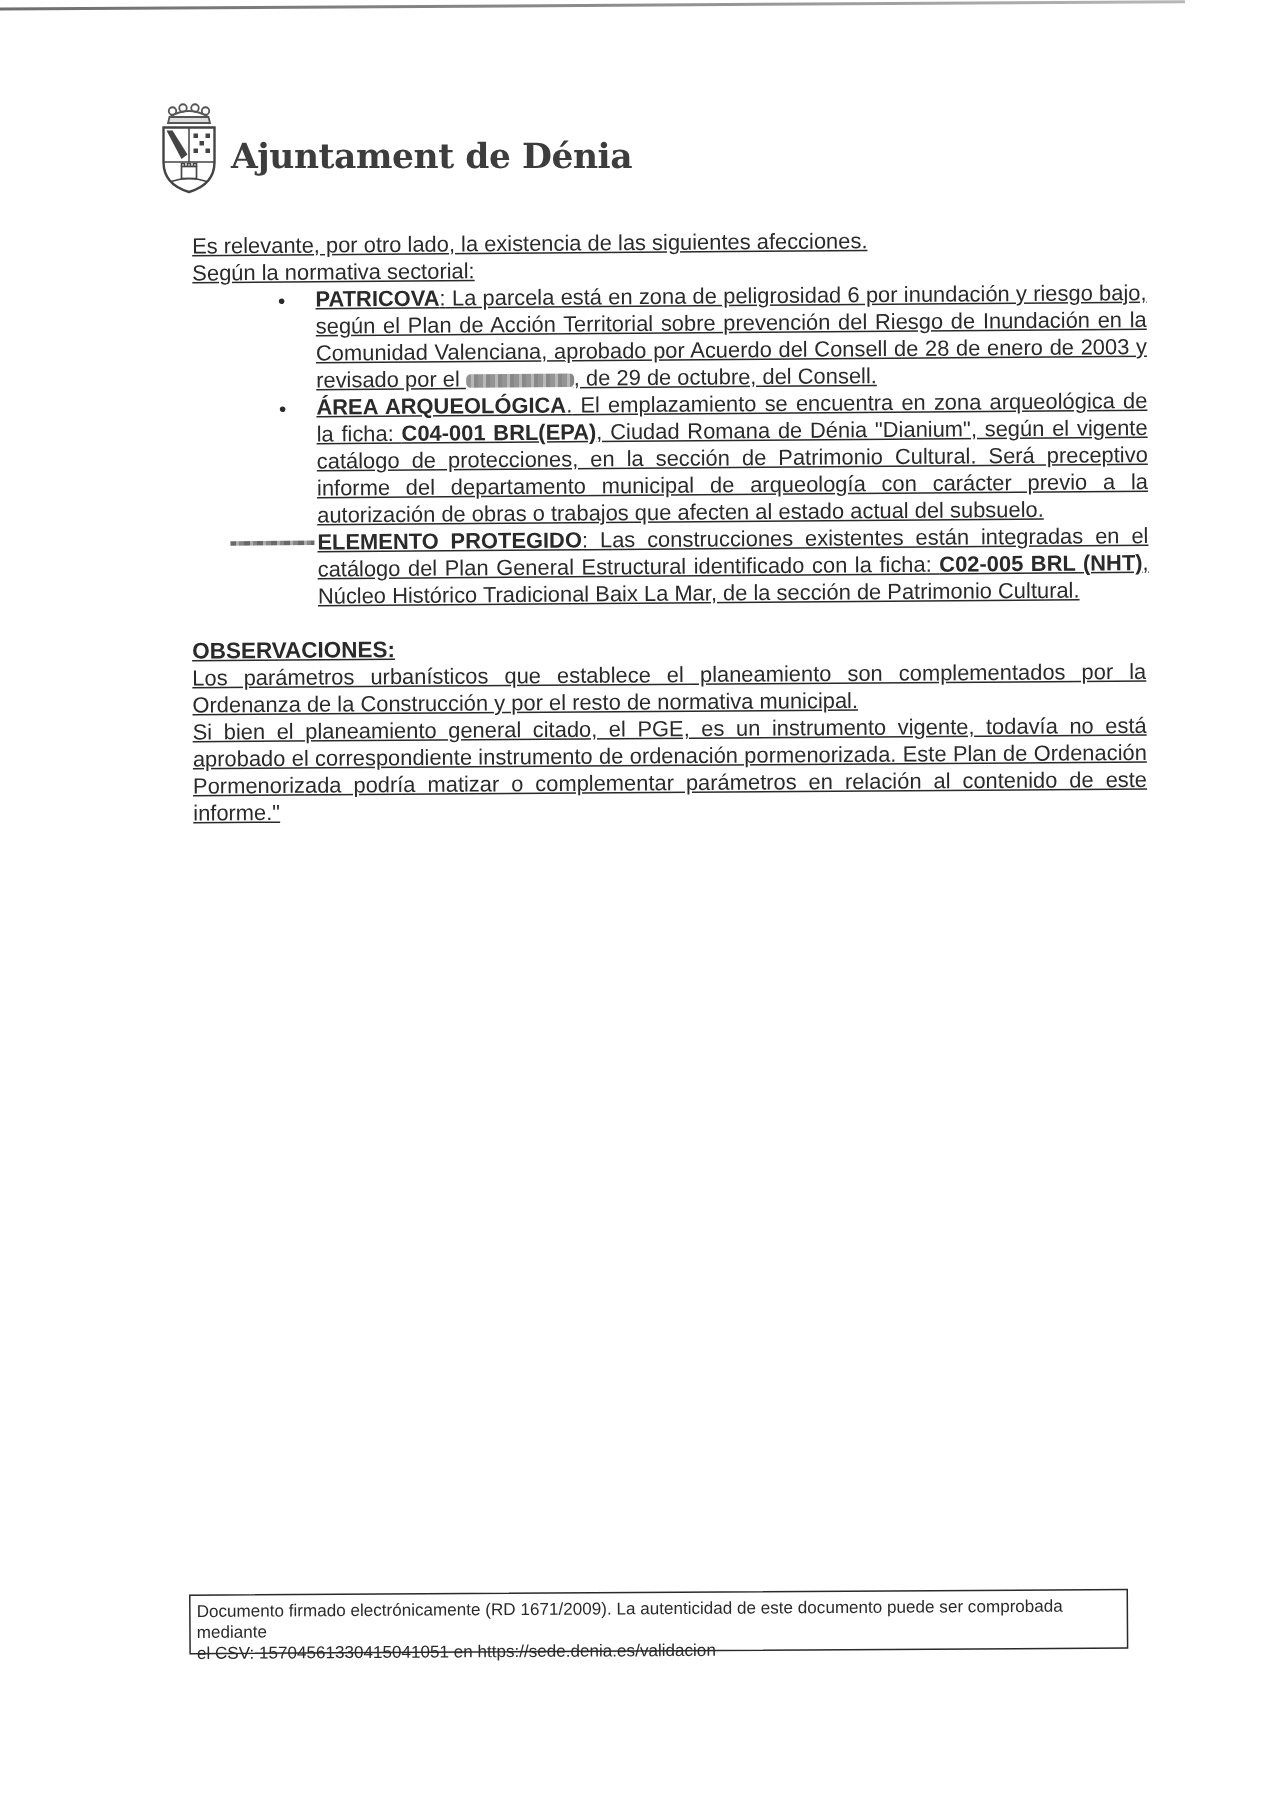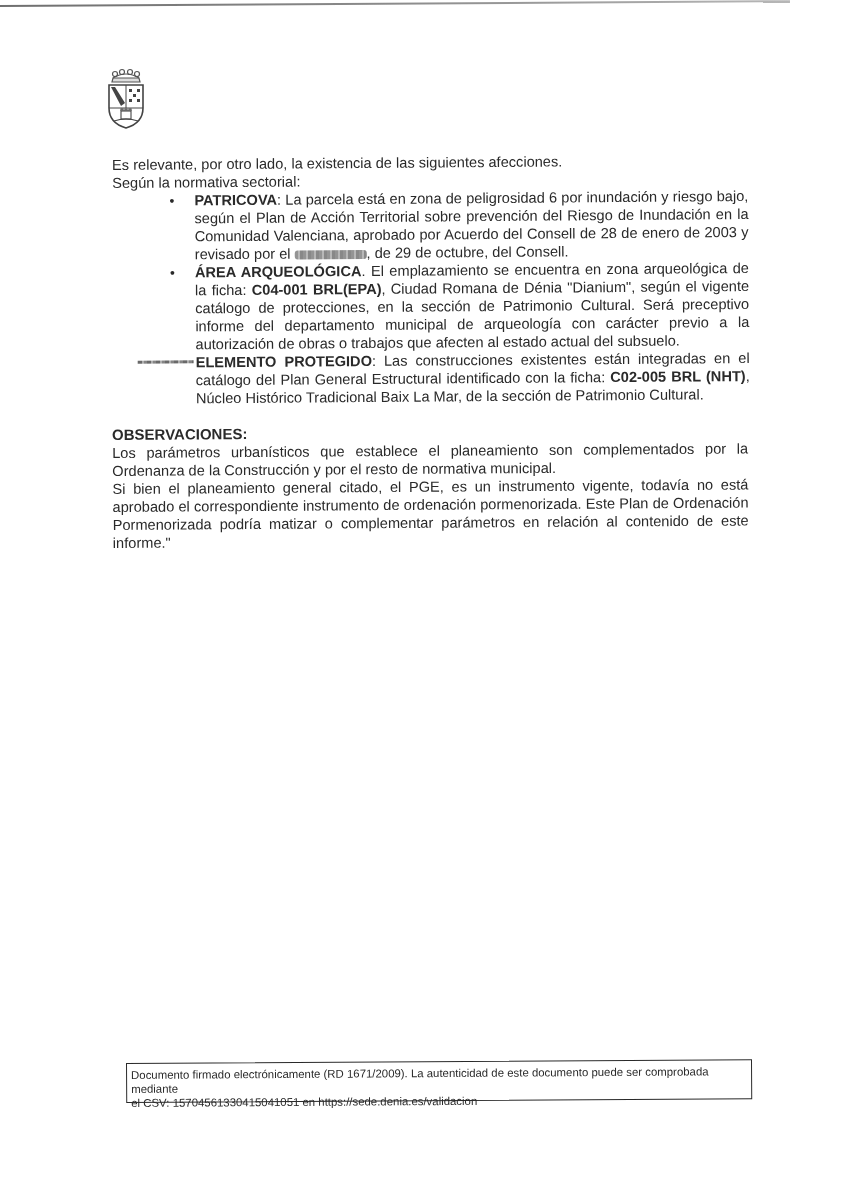--- a/index.html
+++ b/index.html
@@ -41,25 +41,26 @@
     .header-title {
       font-family: "DejaVu Serif", serif;
       font-weight: bold;
       font-size: 23px;
       color: #3d3d3d;
       letter-spacing: -0.3px;
       margin-top: 10px;
     }
     .content {
       position: absolute;
-      left: 112px;
+      left: 128px;
       top: 156px;
       width: 636px;
       font-size: 14.6px;
       line-height: 18px;
+      text-decoration: underline;
     }
     .content p {
       margin: 0;
     }
     .intro {
       transform: rotate(-0.45deg);
       transform-origin: left top;
     }
     .bullets {
       list-style: none;
@@ -158,20 +159,21 @@
       <rect x="23" y="31" width="3" height="3"></rect>
       <rect x="31" y="31" width="3" height="3"></rect>
     </g>
 
     <g fill="none" stroke="#444" stroke-width="1.1">
       <rect x="15" y="43" width="10" height="8"></rect>
       <path d="M15 43 L15 41 L17 41 L17 43 M19 43 L19 41 L21 41 L21 43 M23 43 L23 41 L25 41 L25 43"></path>
       <path d="M8 53 Q20 49 32 53"></path>
     </g>
   </svg>
+  <div class="header-title">Ajuntament de Dénia</div>
 </div>
 
 <div class="content">
   <div class="intro">
     <p>Es relevante, por otro lado, la existencia de las siguientes afecciones.</p>
     <p>Según la normativa sectorial:</p>
 
     <ul class="bullets">
       <li>
         <span class="bullet-dot">•</span>

